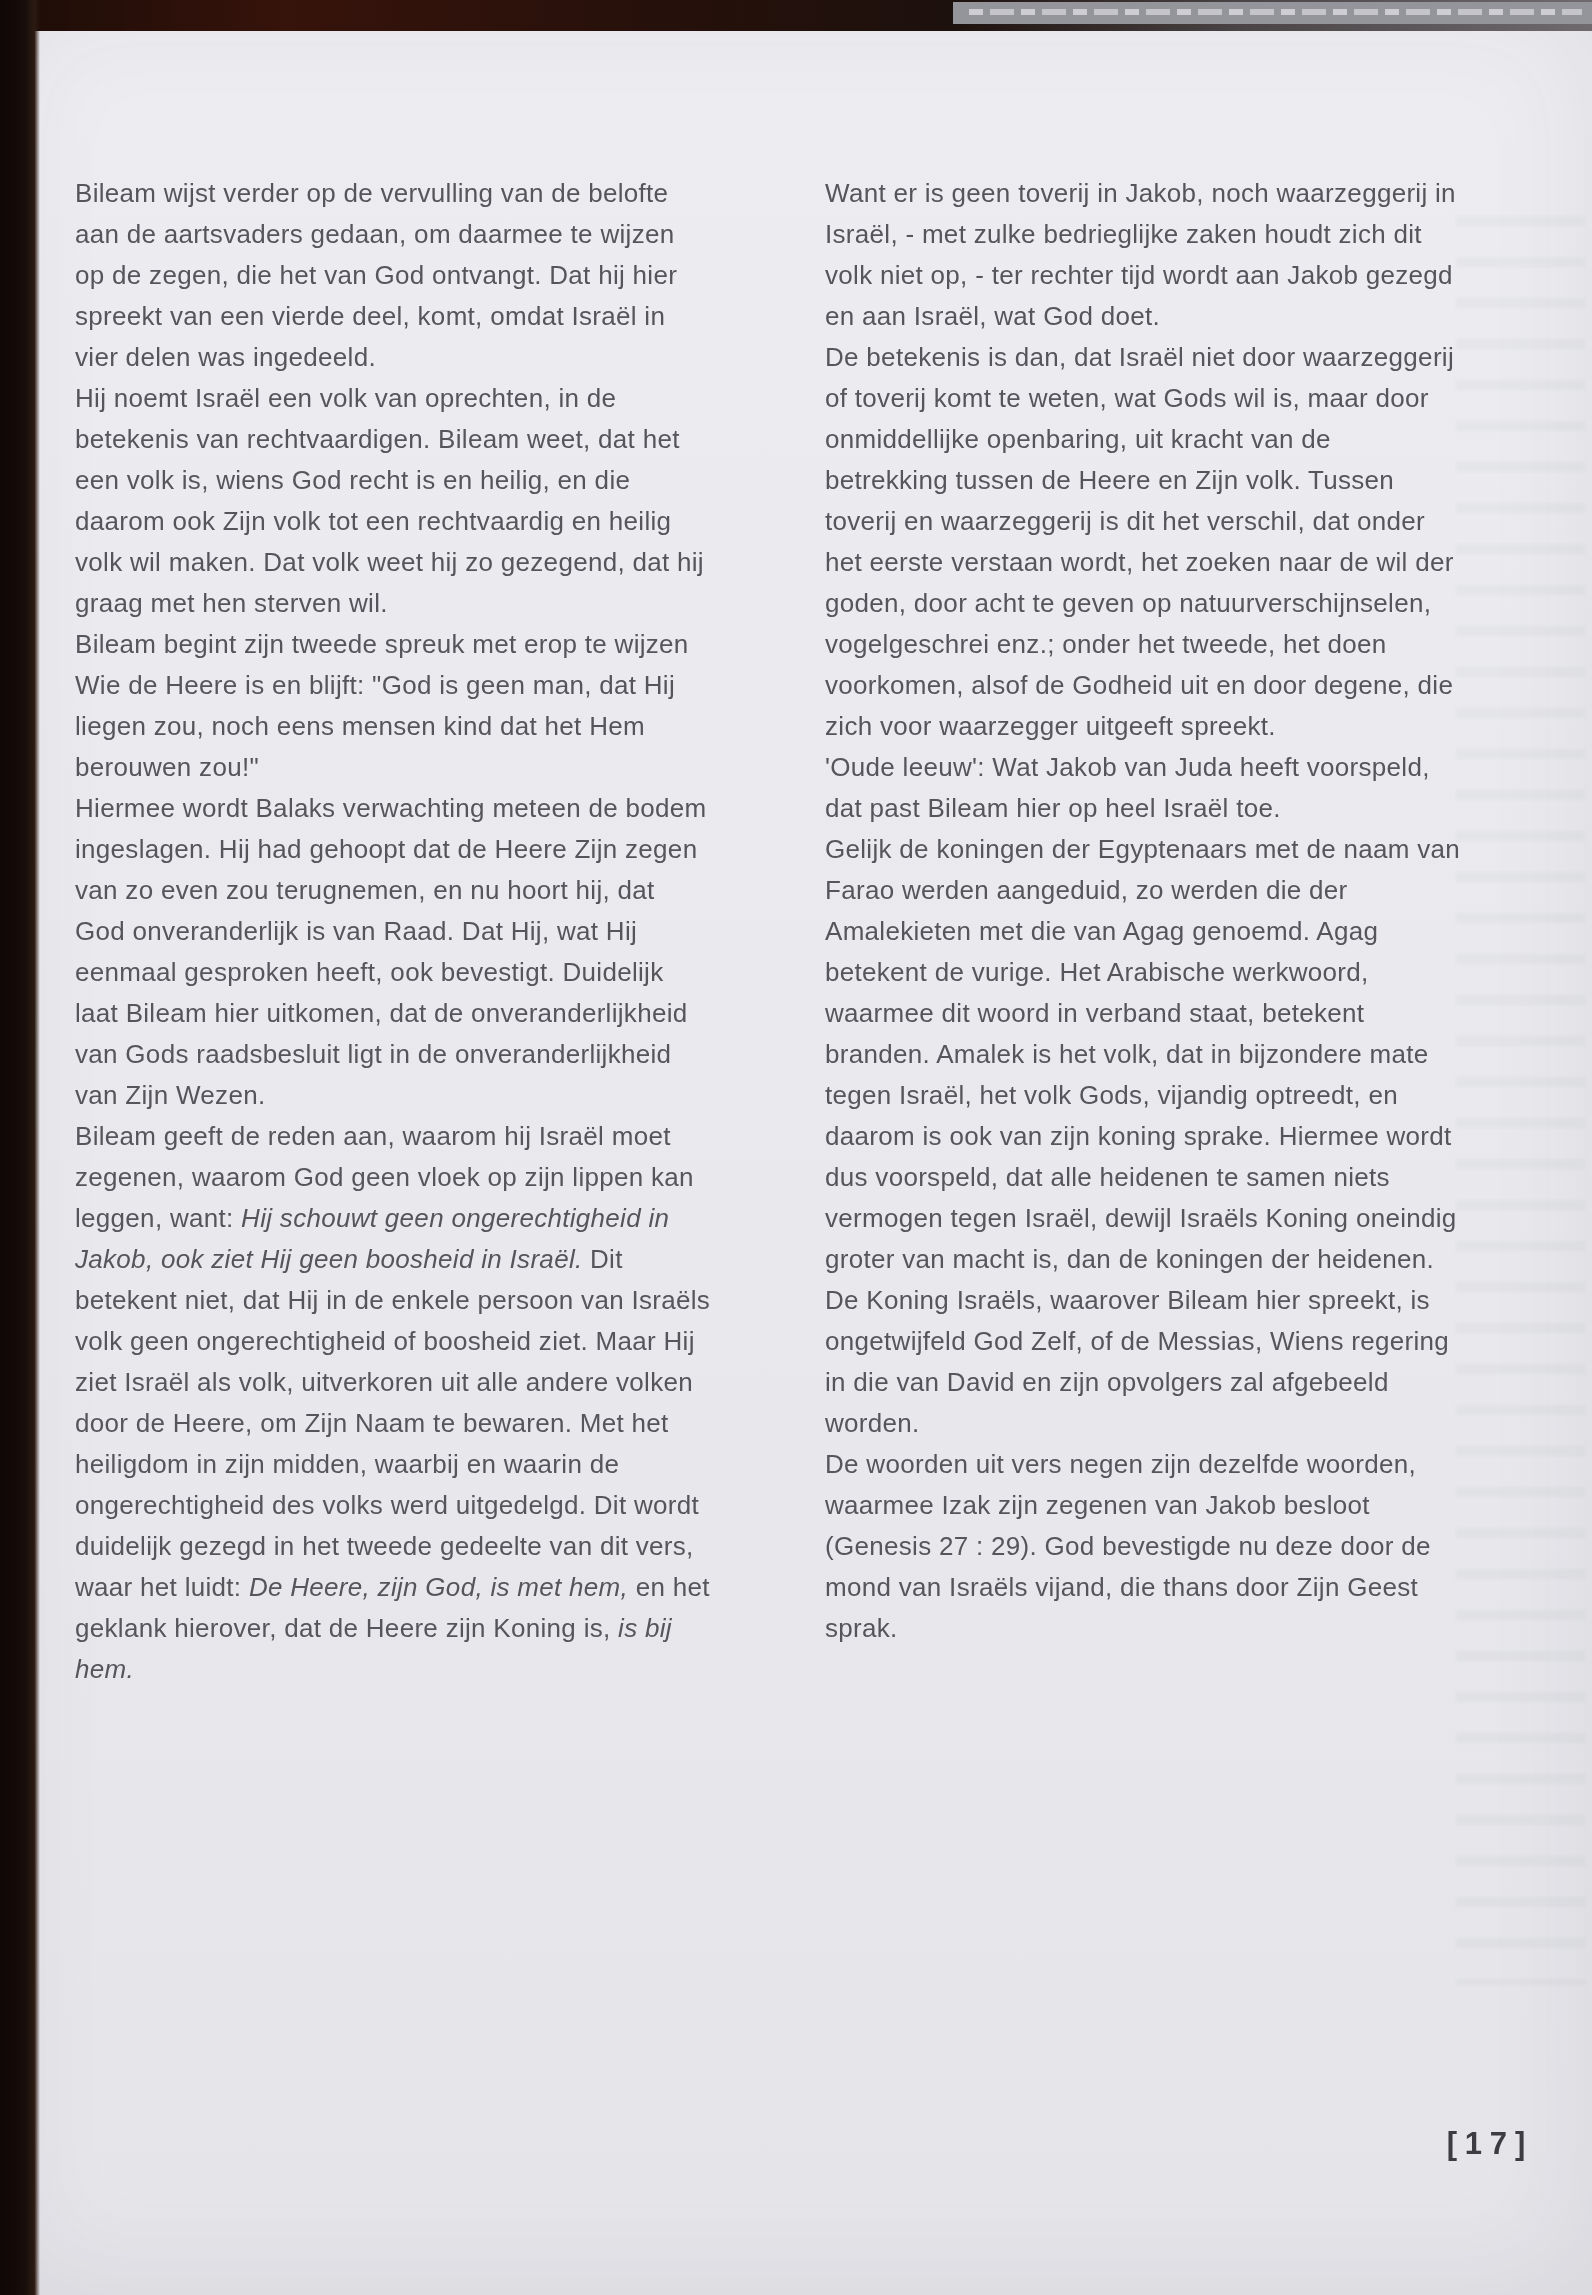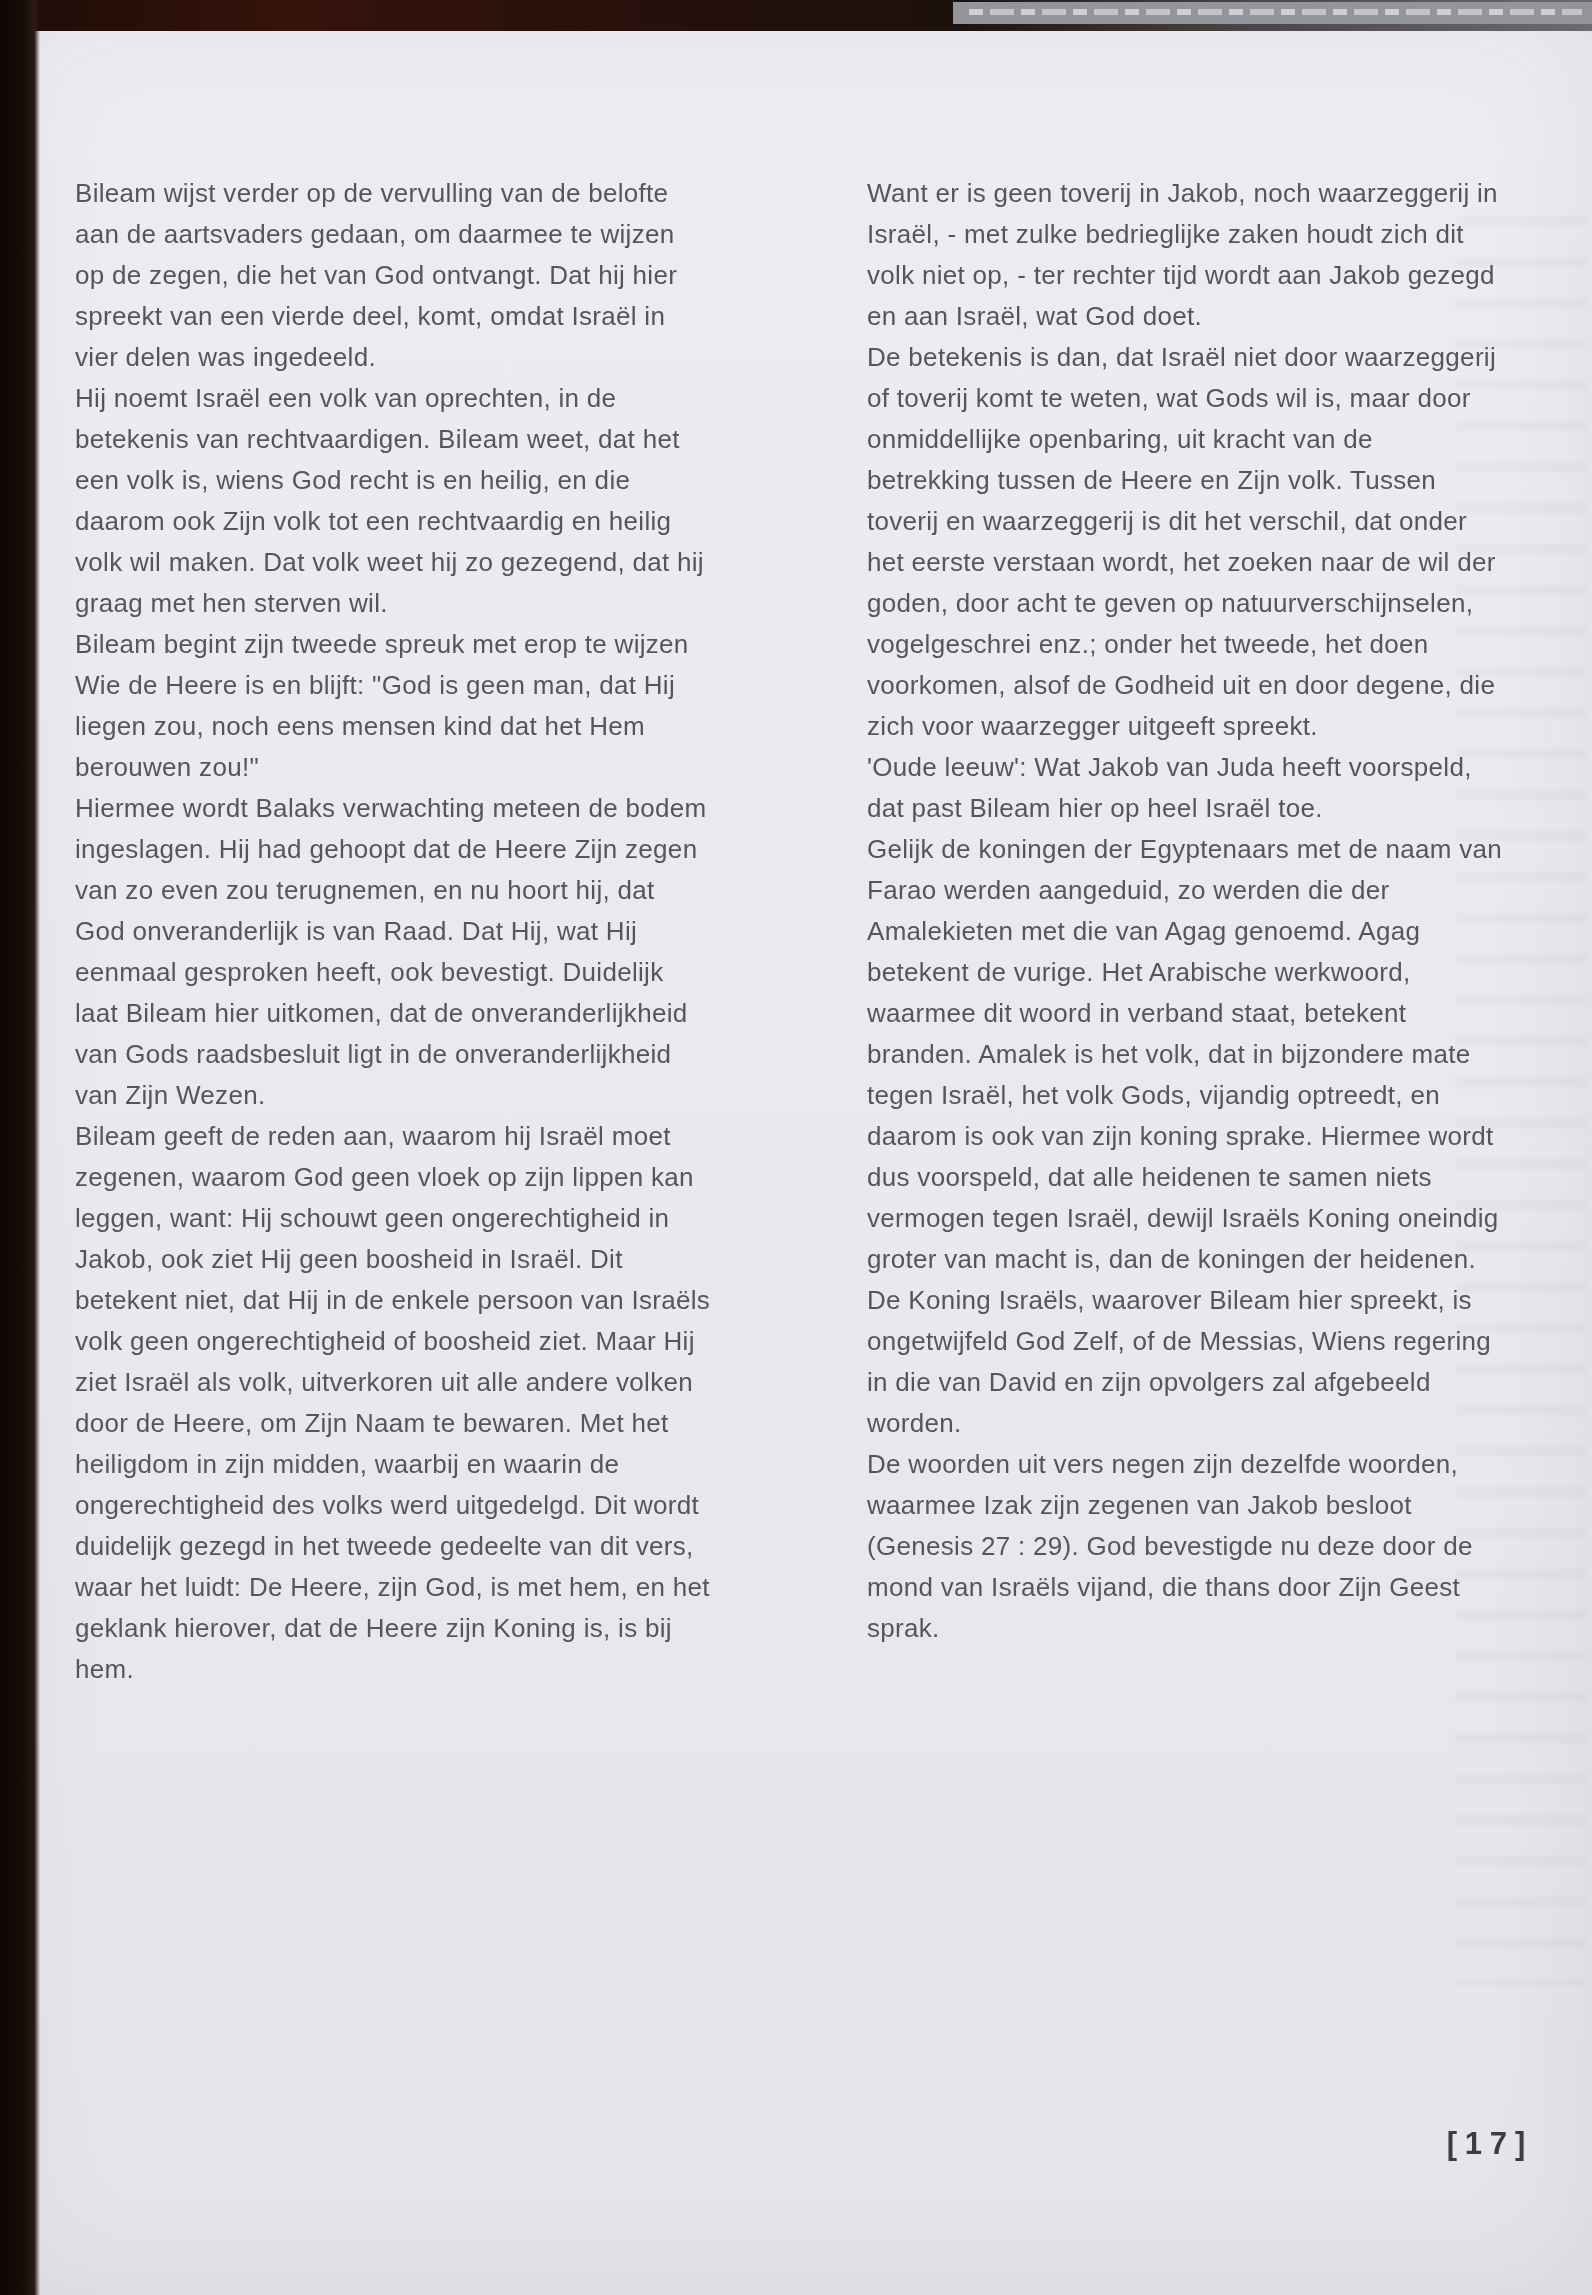--- a/index.html
+++ b/index.html
@@ -46,29 +46,29 @@
   }
   .page { position: absolute; top: 31px; left: 40px; right: 0; bottom: 0; }
   .col {
     position: absolute; top: 142px; width: 636px;
     font-size: 26px; line-height: 41px;
     letter-spacing: 0.3px;
     color: #55555b;
     text-align: left;
   }
   .col-left  { left: 35px; }
-  .col-right { left: 827px; }
+  .col-right { left: 785px; }
   .para { margin: 0; }
   .heading {
     margin: 41px 0 0 0;
     font-weight: bold; font-style: italic;
     color: #48484e;
     letter-spacing: 0.3px;
   }
-  .em { }
+  .em { font-style: italic; }
   .page-number {
     position: absolute; right: 59px; bottom: 133px;
     font-size: 31px; font-weight: bold;
     letter-spacing: 7.8px;
     color: #3c3c42;
   }
 </style>
 </head>
 <body>
 

